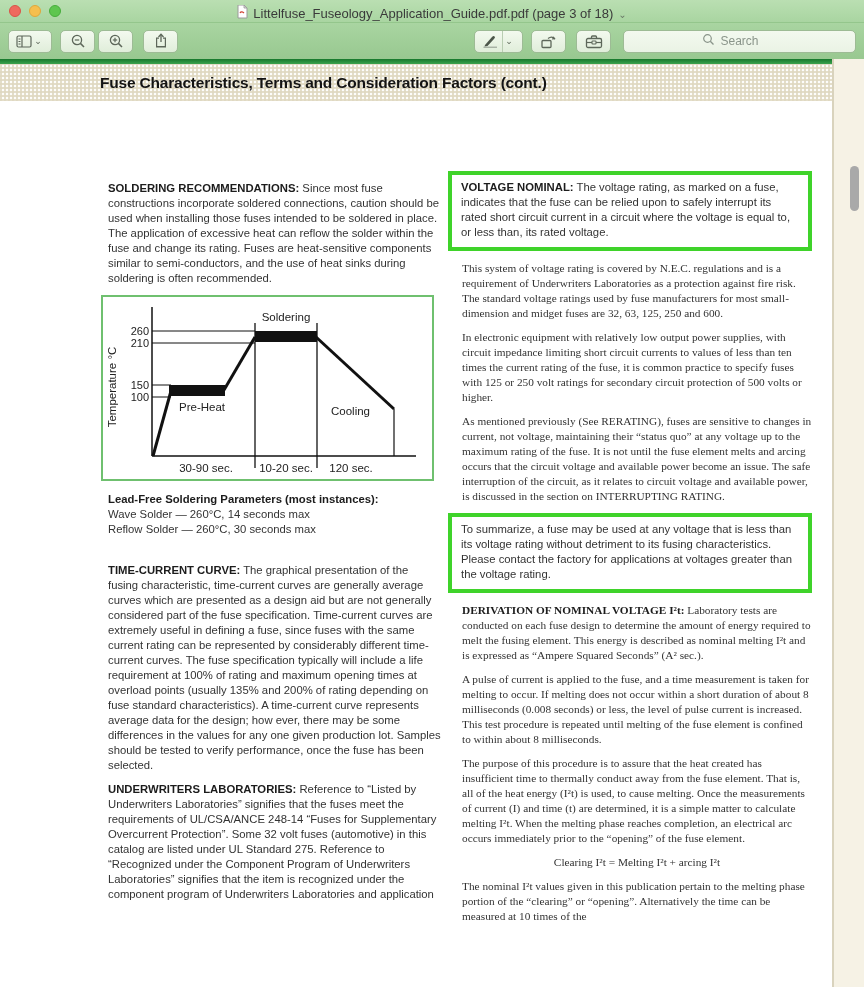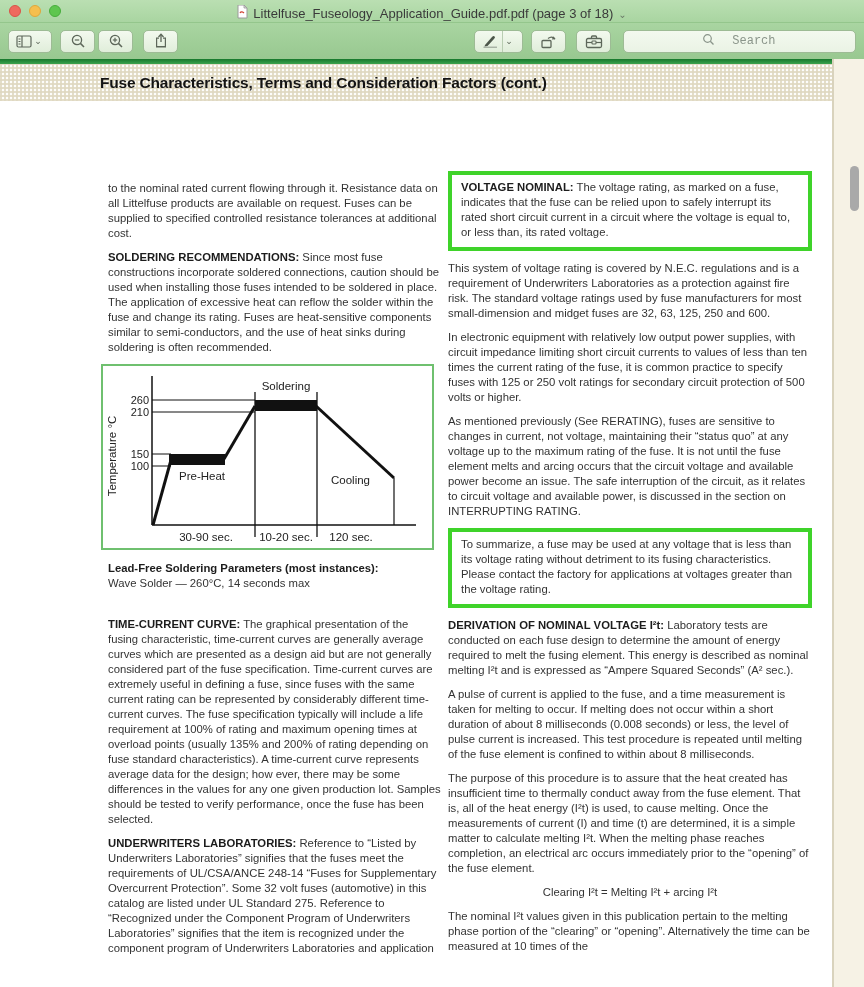--- a/index.html
+++ b/index.html
@@ -19,38 +19,38 @@
 
   
   .toolbar{height:36px;background:linear-gradient(#a9d5a1,#98c890);display:flex;align-items:center;padding:0 8px;box-sizing:border-box;}
   .tb-btn{height:23px;background:linear-gradient(#f3f9ef,#e0eeda);border:1px solid #9dbb95;border-radius:5px;display:flex;align-items:center;justify-content:center;box-sizing:border-box;cursor:default;}
   .tb-btn svg{display:block;}
   .w35{width:35px;}
   .grp{display:flex;}
   .chev{font-size:9px;color:#5d675a;padding:0 2px;}
   .divider{width:1px;height:21px;background:#b9cdb2;}
   .search-field{height:23px;width:233px;background:linear-gradient(#f3f9ef,#eaf3e5);border:1px solid #9dbb95;border-radius:5px;display:flex;align-items:center;justify-content:center;box-sizing:border-box;}
-  .search-field input{border:none;outline:none;background:transparent;font-size:12px;color:#444;width:55px;font-family:Liberation Mono, monospace;text-align:right;}
+  .search-field input{border:none;outline:none;background:transparent;font-size:12px;color:#444;width:55px;font-family:Liberation Sans, sans-serif;}
   .search-field input::placeholder{color:#8a958a;}
 
   
   .content{position:relative;height:929px;background:#f6f2e5;overflow:hidden;}
   .page{position:absolute;left:0;top:0;width:832px;height:929px;background:#ffffff;border-right:2px solid #d9d3bd;overflow:hidden;}
   .green-rule{height:5px;background:linear-gradient(#17782c,#3aa24d);}
   .header-band{height:37px;background-color:#fdfdfb;background-image:
       repeating-linear-gradient(0deg, rgba(223,216,192,.85) 0 2px, transparent 2px 4px),
       repeating-linear-gradient(90deg, rgba(223,216,192,.85) 0 2px, transparent 2px 4px);
       position:relative;}
   .header-band h1{position:absolute;left:100px;top:0;margin:0;line-height:37px;font-size:15.5px;color:#141414;letter-spacing:-.2px;text-align:center;}
 
   .col{position:absolute;font-size:11.3px;line-height:15px;color:#333333;}
   .col p{margin:0 0 9px;}
   .col-left{left:108px;top:122px;width:333px;}
   .col-right{left:448px;top:112px;width:364px;}
-  .col-right p.plain, .col-right .eq{}
+  .col-right p.plain, .col-right .eq{margin-left:14px;font-family:Liberation Serif, serif;}
   .term{font-weight:bold;color:#1c1c1c;}
   .greenbox{border:4px solid #3fd32a;padding:5px 9px 7px;margin:0 0 10px;box-sizing:border-box;width:364px;}
   .greenbox p{margin:0;}
   .eq{text-align:center;margin-bottom:11px;}
   .lf-wrap{margin:0 0 26px;}
 
   .chart-box{border:2px solid #6fc06f;width:333px;height:186px;margin:1px 0 11px -7px;box-sizing:border-box;background:#fff;}
 
   
   .scroll-thumb{position:absolute;right:5px;top:107px;width:9px;height:45px;border-radius:5px;background:#a9a9a9;}
@@ -165,21 +165,20 @@
   </div>
 
   <div class="content">
     <div class="page">
       <div class="green-rule"></div>
       <div class="header-band">
         <h1>Fuse Characteristics, Terms and Consideration Factors (cont.)</h1>
       </div>
 
       <div class="col col-left">
-        <p>to the nominal rated current flowing through it. Resistance data on all Littelfuse products are available on request. Fuses can be supplied to specified controlled resistance tolerances at additional cost.</p>
         <p><span class="term">SOLDERING RECOMMENDATIONS:</span><span> Since most fuse constructions incorporate soldered connections, caution should be used when installing those fuses intended to be soldered in place. The application of excessive heat can reflow the solder within the fuse and change its rating. Fuses are heat-sensitive components similar to semi-conductors, and the use of heat sinks during soldering is often recommended.</span></p>
 
         <div class="chart-box">
           <svg width="329" height="182" viewBox="0 0 329 182">
 
             <line x1="49" y1="10" x2="49" y2="159" stroke="#111" stroke-width="1.5"></line>
             <line x1="49" y1="159" x2="313" y2="159" stroke="#111" stroke-width="1.5"></line>
 
             <text x="13" y="90" transform="rotate(-90 13 90)" text-anchor="middle" font-size="11.5" fill="#222">Temperature °C</text>
 
@@ -209,20 +208,21 @@
 
             <text x="103" y="175" text-anchor="middle" font-size="11.5" fill="#222">30-90 sec.</text>
             <text x="183" y="175" text-anchor="middle" font-size="11.5" fill="#222">10-20 sec.</text>
             <text x="248" y="175" text-anchor="middle" font-size="11.5" fill="#222">120 sec.</text>
           </svg>
         </div>
 
         <div class="lf-wrap">
           <div class="term">Lead-Free  Soldering Parameters (most instances):</div>
           <div>Wave Solder —  260°C, 14 seconds max</div>
+          <div>Reflow Solder — 260°C, 30 seconds max</div>
         </div>
 
 
         <p><span class="term">TIME-CURRENT CURVE:</span><span> The graphical presentation of the fusing characteristic, time-current curves are generally average curves which are presented as a design aid but are not generally considered part of the fuse specification. Time-current curves are extremely useful in defining a fuse, since fuses with the same current rating can be represented by considerably different time-current curves. The fuse specification typically will include a life requirement at 100% of rating and maximum opening times at overload points (usually 135% and 200% of rating depending on fuse standard characteristics). A time-current curve represents average data for the design; how ever, there may be some differences in the values for any one given production lot. Samples should be tested to verify performance, once the fuse has been selected.</span></p>
 
         <p><span class="term">UNDERWRITERS LABORATORIES:</span><span> Reference to “Listed by Underwriters Laboratories” signifies that the fuses meet the requirements of UL/CSA/ANCE 248-14 “Fuses for Supplementary Overcurrent Protection”. Some 32 volt fuses (automotive) in this catalog are listed under UL Standard 275. Reference to “Recognized under the Component Program of Underwriters Laboratories” signifies that the item is recognized under the component program of Underwriters Laboratories and application</span></p>
       </div>
 
       <div class="col col-right">
         <div class="greenbox">

